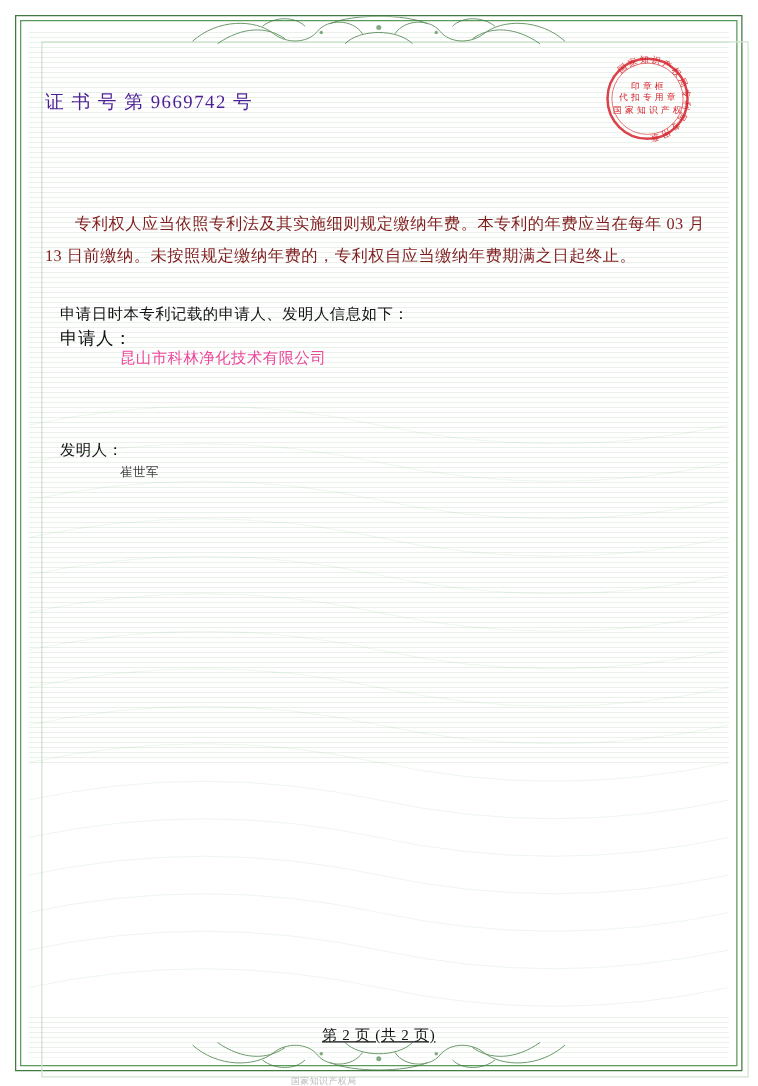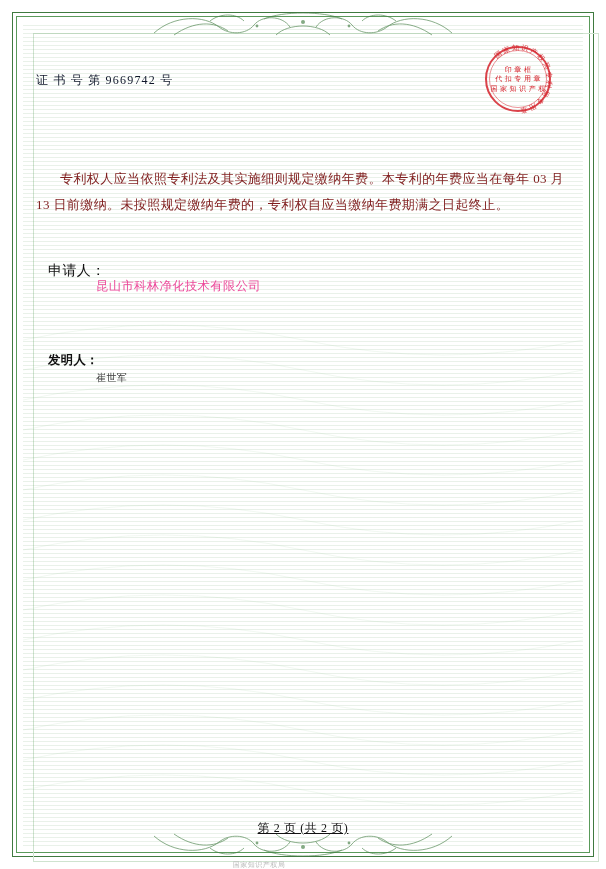--- a/index.html
+++ b/index.html
@@ -98,23 +98,23 @@
     left: 0;
     top: 0;
     width: 606px;
     height: 869px;
   }
 
   .cert-number {
     position: absolute;
     left: 36px;
     top: 72px;
-    font-size: 12px;
+    font-size: 15px;
     letter-spacing: 1.2px;
-    color: #0f172a;
+    color: #4c1d95;
     white-space: nowrap;
   }
 
   .para {
     position: absolute;
     left: 36px;
     top: 166px;
     width: 528px;
     font-size: 13px;
     line-height: 26px;
@@ -155,21 +155,20 @@
   }
 
   .label-inventor {
     position: absolute;
     left: 36px;
     top: 352px;
     font-size: 12.3px;
     text-indent: 12px;
     letter-spacing: 0.4px;
     color: #111;
-    font-weight: bold;
   }
   .value-inventor {
     position: absolute;
     left: 96px;
     top: 371px;
     font-size: 10px;
     letter-spacing: 0.4px;
     color: #404040;
   }
 
@@ -294,20 +293,21 @@
       </g>
     </svg>
   </div>
 
   <div class="content">
 
     <div class="cert-number">证 书 号 第 9669742 号</div>
 
     <div class="para">专利权人应当依照专利法及其实施细则规定缴纳年费。本专利的年费应当在每年 03 月 13 日前缴纳。未按照规定缴纳年费的，专利权自应当缴纳年费期满之日起终止。</div>
 
+    <div class="applicant-intro">申请日时本专利记载的申请人、发明人信息如下：</div>
 
     <div class="label-applicant">申请人：</div>
 
     <div class="value-applicant">昆山市科林净化技术有限公司</div>
 
     <div class="label-inventor">发明人：</div>
 
     <div class="value-inventor">崔世军</div>
 
     <div class="page-footer">第 2 页 (共 2 页)</div>

